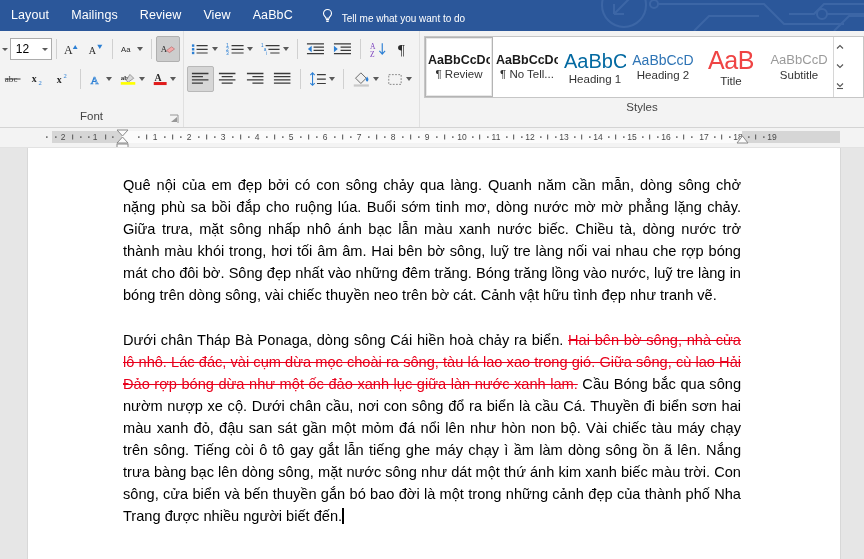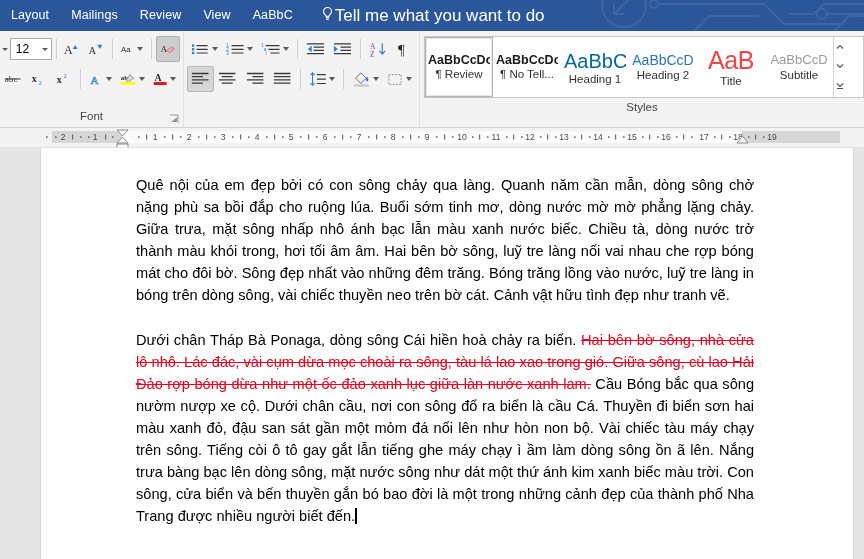--- a/index.html
+++ b/index.html
@@ -24,24 +24,25 @@
     position: relative;
     color: #fff;
     font-size: 12.5px;
     padding: 5px 11px 6px;
     white-space: nowrap;
     letter-spacing: .1px;
   }
   .tellme {
     position: relative;
     display: flex;
-    align-items: flex-start;
+    align-items: flex-end;
+    gap: 7px;
     margin-left: 16px;
     color: #fff;
-    font-size: 17px;
+    font-size: 10px;
     white-space: nowrap;
   }
   .bulb { display: block; }
 
   
   .ribbon {
     position: relative;
     height: 97px;
     background: #f3f3f3;
     border-bottom: 1px solid #d4d4d4;
@@ -167,21 +168,20 @@
     background: #e6e6e6;
     overflow: hidden;
   }
   .page {
     position: absolute;
     left: 28px; top: 0;
     width: 812px;
     height: 411px;
     background: #fff;
     box-shadow: 0 0 0 1px #d8d8d8;
-    margin-left: 13px;
   }
   .content {
     position: absolute;
     left: 95px; top: 26px;
     width: 618px;
     font-family: "Liberation Sans", sans-serif;
     font-size: 14.6px;
     line-height: 22.1px;
     color: #000;
     text-align: justify;

